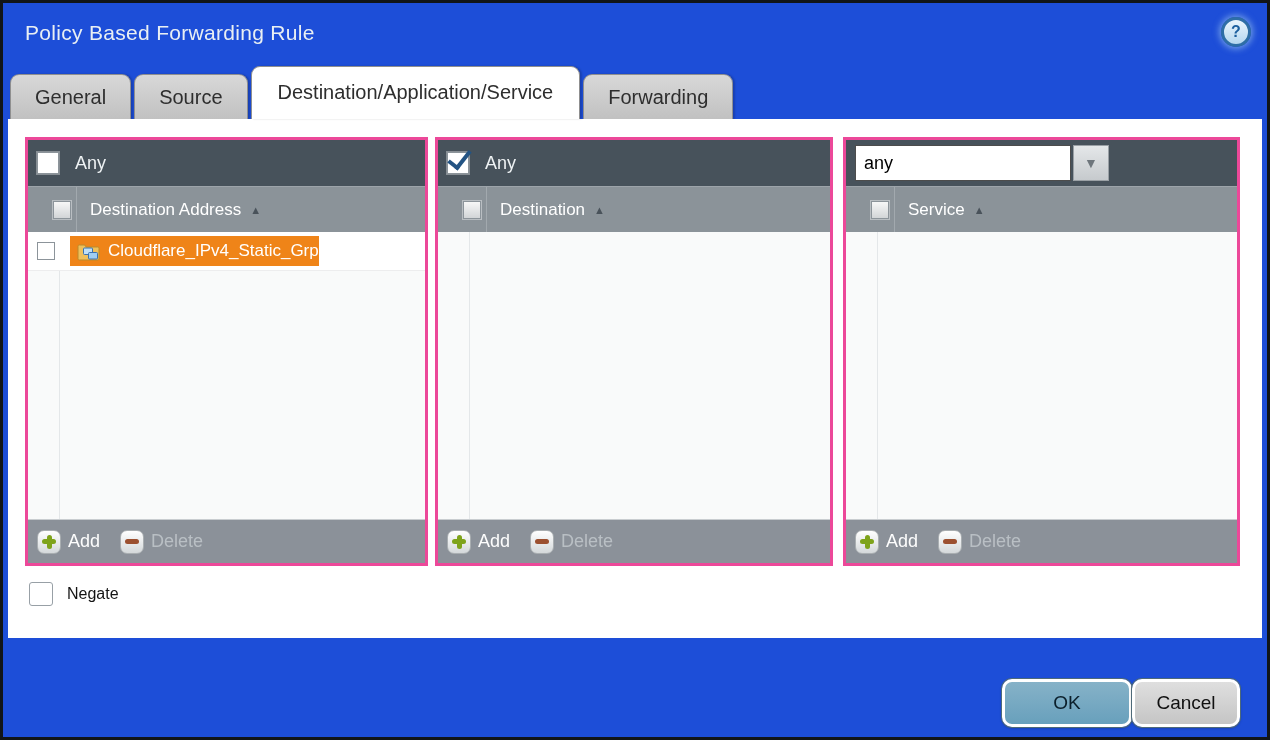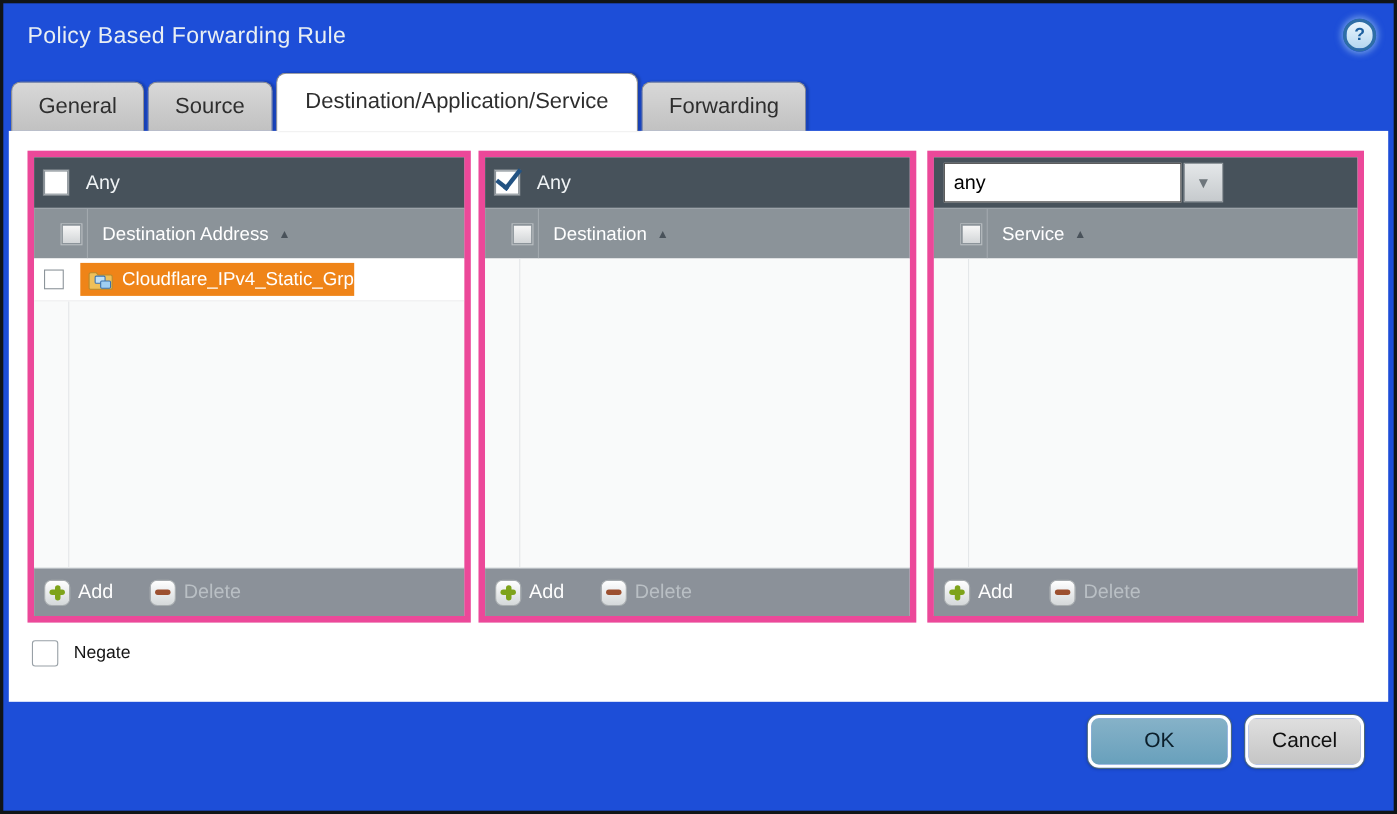--- a/index.html
+++ b/index.html
@@ -46,21 +46,21 @@
     position:relative; z-index:3;
   }
 
   
   .panel {
     background:#fff; margin:0 5px; height:519px; box-sizing:border-box;
     padding:18px 22px 0 17px; position:relative; z-index:2;
   }
   .cols { display:flex; }
   .col {
-    border:6px solid #ec4899; display:flex; flex-direction:column;
+    border:3px solid #ec4899; display:flex; flex-direction:column;
     height:429px; box-sizing:border-box; background:#f9fafa;
   }
   .col-dest { width:403px; margin-right:7px; }
   .col-apps { width:398px; margin-right:10px; }
   .col-svc  { flex:1; }
 
   .colhead-dark {
     height:46px; background:#47525b; display:flex; align-items:center;
     padding-left:9px; flex:none;
   }
@@ -98,21 +98,21 @@
   .sel {
     margin-left:15px; background:#ef8418; height:30px;
     display:inline-flex; align-items:center; padding:0 0 0 7px;
     color:#fff; font-size:17px; gap:8px;
   }
   .sel svg { flex:none; }
 
   
   .colfoot {
     height:43px; background:#8b9199; border-top:1px solid #c9cdd0;
-    display:flex; align-items:center; padding-left:9px; gap:33px; flex:none;
+    display:flex; align-items:center; padding-left:9px; gap:20px; flex:none;
   }
   .footbtn { display:flex; align-items:center; gap:7px; font-size:18px; color:#fdfdfd; cursor:pointer; }
   .footbtn.disabled { color:#b9bfc4; cursor:default; }
   .iconbox {
     width:24px; height:24px; border-radius:7px;
     background:linear-gradient(#ffffff,#d4d8da);
     border:1px solid #a9aeb1; position:relative; box-sizing:border-box; flex:none;
   }
   .plusbox::before, .plusbox::after, .minusbox::before {
     content:""; position:absolute; background:#7ea31a; border-radius:2.5px;
@@ -134,21 +134,21 @@
     border:1px solid #9aa0a5; box-sizing:border-box;
     display:flex; align-items:center; justify-content:center;
     color:#6e767c; font-size:14px; cursor:pointer;
   }
 
   
   .negate-row { display:flex; align-items:center; margin:16px 0 0 4px; }
   .negate-label { margin-left:14px; font-size:16px; color:#141414; }
 
   
-  .bottombar { position:absolute; right:27px; bottom:39px; display:flex; gap:13px; }
+  .bottombar { position:absolute; right:27px; bottom:10px; display:flex; }
   .btn {
     height:48px; border-radius:10px; border:3px solid #fff; box-sizing:border-box;
     display:flex; align-items:center; justify-content:center;
     font-size:19px; cursor:pointer;
     box-shadow:0 0 0 1px #4e6a79, 0 1px 3px rgba(0,0,0,.3);
   }
   .btn-ok { width:130px; background:linear-gradient(#86b2c8,#68a0bc); color:#0b1f2b; }
   .btn-cancel { width:108px; background:linear-gradient(#dfdfdf,#c5c5c5); color:#101010; }
 </style>
 </head>

